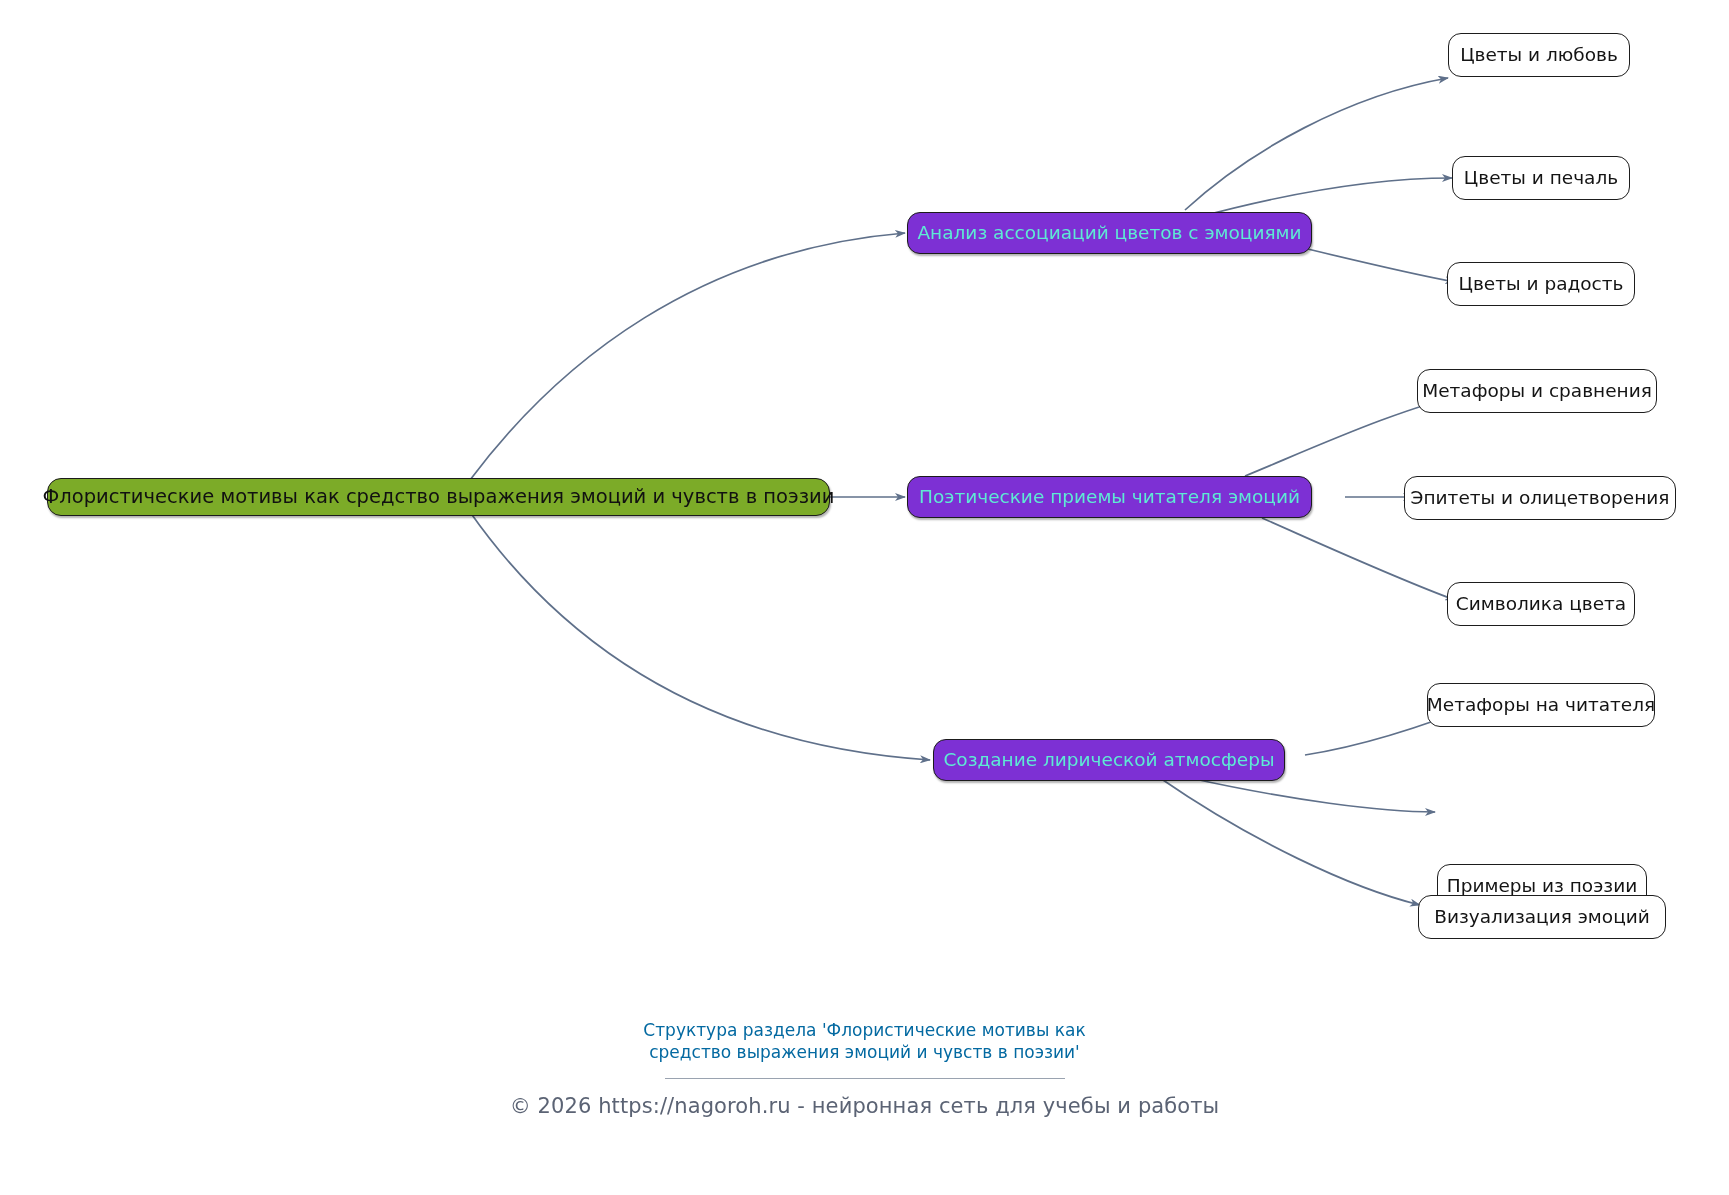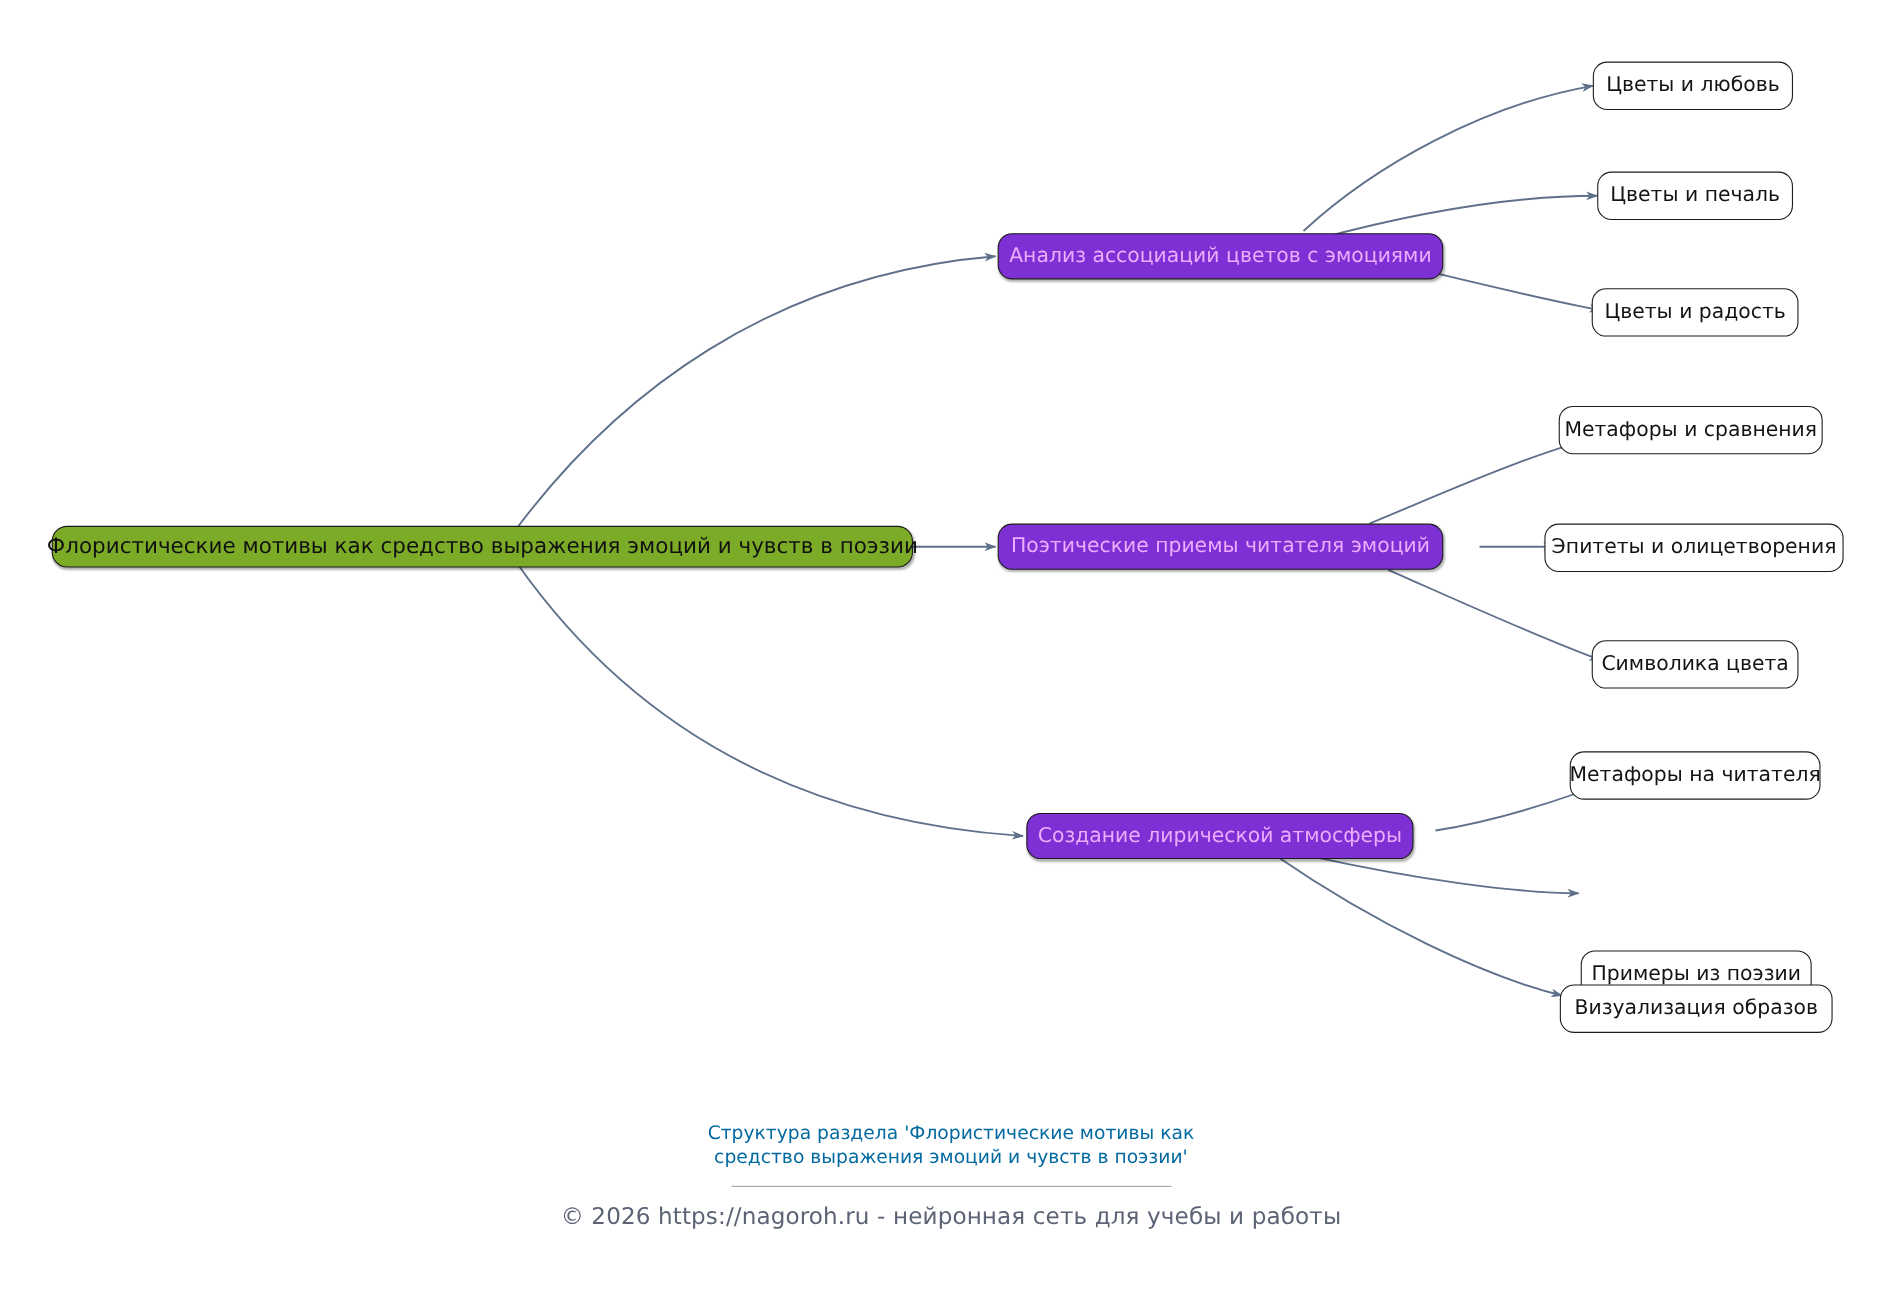--- a/index.html
+++ b/index.html
@@ -40,21 +40,21 @@
     border-radius: 14px;
     color: #111111;
     font-size: 19.5px;
     padding: 0 20px;
     box-shadow: 1px 2px 2px rgba(0,0,0,0.30);
   }
   .node-branch {
     background: #7d30d4;
     border: 1.3px solid #1b1b1b;
     border-radius: 13px;
-    color: #f0abfc;
+    color: #5eead4;
     font-size: 18.5px;
     padding: 0 14px;
     box-shadow: 1px 2px 2px rgba(0,0,0,0.30);
   }
   .node-leaf {
     background: #ffffff;
     border: 1.5px solid #1d1d1d;
     border-radius: 13px;
     color: #141414;
     font-size: 18.5px;
@@ -122,21 +122,21 @@
   </svg>
 
   <div class="node node-root" style="left:47px; top:478px; width:783px; height:38px;">
     <span>Флористические мотивы как средство выражения эмоций и чувств в поэзии</span>
   </div>
 
   <div class="node node-branch" style="left:907px; top:212px; width:405px; height:42px;">
     <span>Анализ ассоциаций цветов с эмоциями</span>
   </div>
 
-  <div class="node node-leaf" style="left:1448px; top:56px; width:182px; height:44px;">
+  <div class="node node-leaf" style="left:1448px; top:33px; width:182px; height:44px;">
     <span>Цветы и любовь</span>
   </div>
   <div class="node node-leaf" style="left:1452px; top:156px; width:178px; height:44px;">
     <span>Цветы и печаль</span>
   </div>
   <div class="node node-leaf" style="left:1447px; top:262px; width:188px; height:44px;">
     <span>Цветы и радость</span>
   </div>
 
   <div class="node node-branch" style="left:907px; top:476px; width:405px; height:42px;">
@@ -157,21 +157,21 @@
     <span>Создание лирической атмосферы</span>
   </div>
 
   <div class="node node-leaf" style="left:1427px; top:683px; width:228px; height:44px;">
     <span>Метафоры на читателя</span>
   </div>
   <div class="node node-leaf" style="left:1437px; top:824px; width:210px; height:44px;margin-top:40px;">
     <span>Примеры из поэзии</span>
   </div>
   <div class="node node-leaf" style="left:1418px; top:895px; width:248px; height:44px;">
-    <span>Визуализация образов</span>
+    <span>Визуализация эмоций</span>
   </div>
 
   <div id="caption">
     <div>Структура раздела 'Флористические мотивы как</div>
     <div>средство выражения эмоций и чувств в поэзии'</div>
   </div>
   <div id="caption-rule"></div>
 
   <div id="footer">© 2026 https://nagoroh.ru - нейронная сеть для учебы и работы</div>
 

